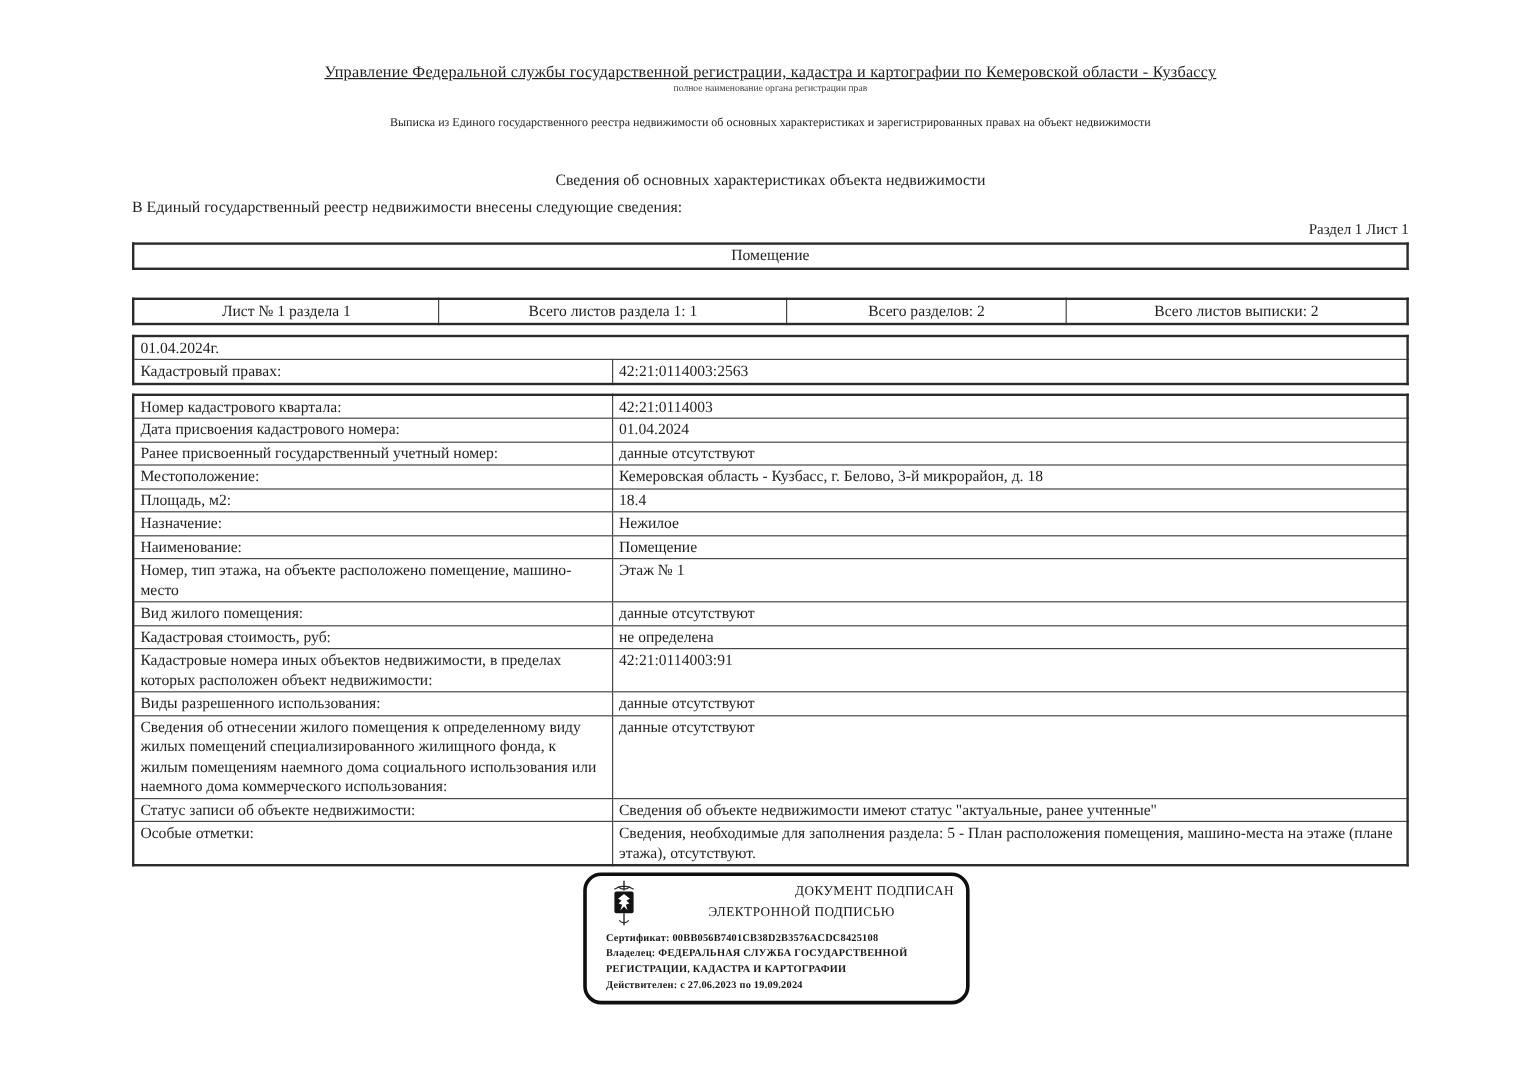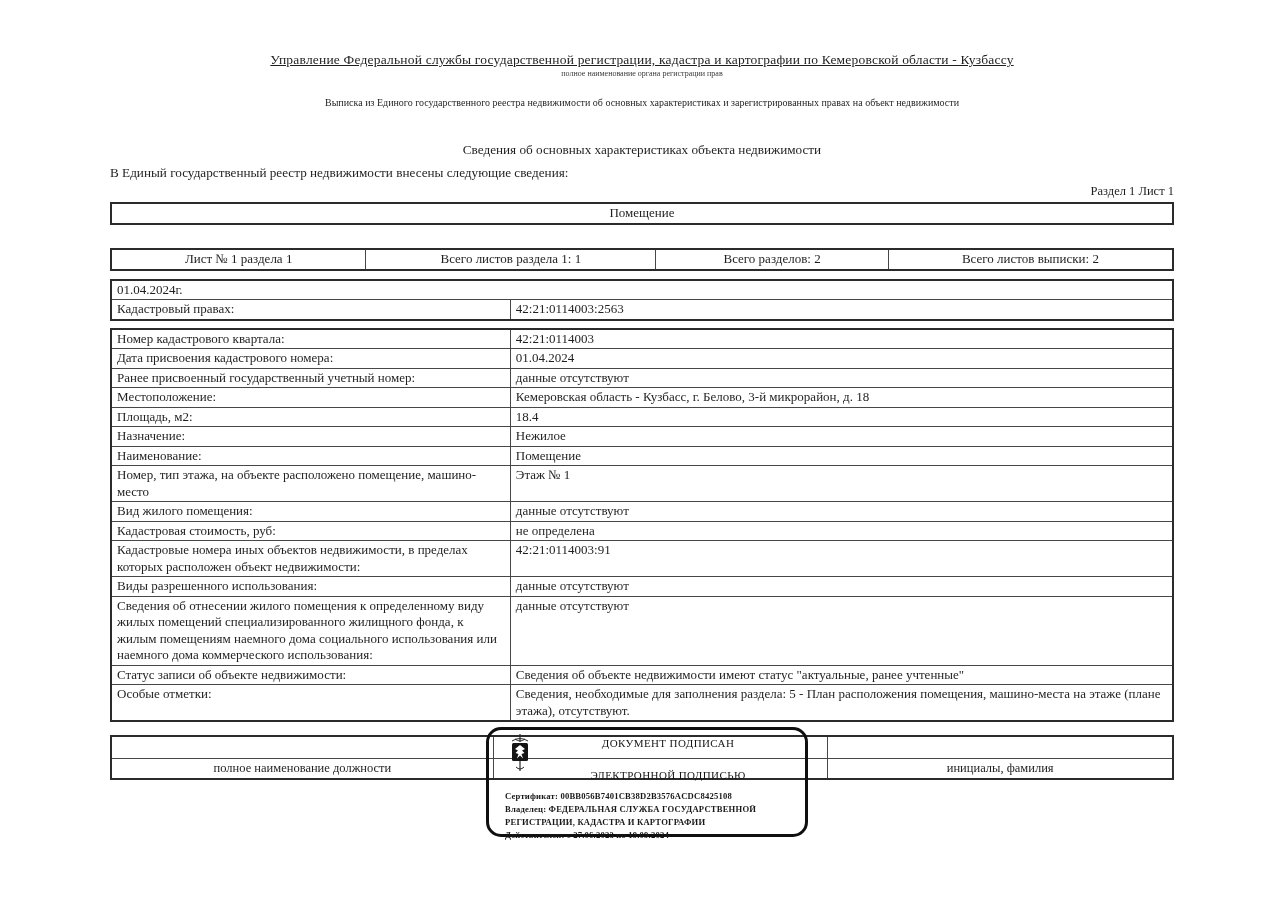--- a/index.html
+++ b/index.html
@@ -43,21 +43,21 @@
   .stamp{
     position:absolute;left:376px;top:-8px;
     width:316px;height:104px;
     border:3px solid #0f0f0f;border-radius:15px;
     background:transparent;
   }
   .stamp-head{
     margin:7px 10px 0 52px;text-align:center;
     font-size:11px;letter-spacing:.4px;color:#161616;
   }
-  .stamp-head .l1{margin-bottom:20px;}
+  .stamp-head .l1{margin-bottom:5px;text-align:right;}
   .stamp-head .l2{margin-top:5px;}
   .stamp-cert{
     margin:9px 8px 0 16px;
     font-size:8.6px;line-height:13px;color:#181818;
     font-family:"Liberation Serif","DejaVu Serif",serif;
     font-weight:bold;letter-spacing:.2px;
   }
   .eagle{position:absolute;left:17px;top:3px;}
 </style>
 </head>
@@ -180,39 +180,20 @@
           <td class="val">Сведения об объекте недвижимости имеют статус "актуальные, ранее учтенные"</td>
         </tr>
     <tr>
           <td>Особые отметки:</td>
           <td class="val">Сведения, необходимые для заполнения раздела: 5 - План расположения помещения, машино-места на этаже (плане этажа), отсутствуют.</td>
         </tr>
   </tbody>
     </table>
 
   <div class="sig-area">
-    <table class="outer sig-table">
-      <colgroup>
-          <col style="width:36%">
-          <col style="width:31.5%">
-          <col style="width:32.5%">
-        </colgroup>
-      <tbody>
-          <tr class="r1">
-        <td></td>
-        <td></td>
-        <td></td>
-      </tr>
-      <tr class="r2">
-        <td class="c">полное наименование должности</td>
-        <td></td>
-        <td class="c">инициалы, фамилия</td>
-      </tr>
-    </tbody>
-      </table>
 
     <div class="stamp">
       <span class="eagle">
         <svg width="28" height="48" viewBox="0 0 28 48">
           <line x1="14" y1="1" x2="14" y2="9" stroke="#2a2a2a" stroke-width="1.2"></line>
           <path d="M6 8 Q14 3 22 8" fill="none" stroke="#2a2a2a" stroke-width="1"></path>
           <path d="M9 6 Q14 10 19 6" fill="none" stroke="#2a2a2a" stroke-width="1"></path>
           <rect x="6" y="10" width="16" height="18" rx="1.5" fill="#141414"></rect>
           <path d="M14 12 L9 16 L12 17.5 L9.5 20 L12.5 21 L11 25.5 L14 22.5 L17 25.5 L15.5 21 L18.5 20 L16 17.5 L19 16 Z" fill="#ffffff"></path>
           <line x1="14" y1="28" x2="14" y2="38" stroke="#2a2a2a" stroke-width="1.2"></line>

